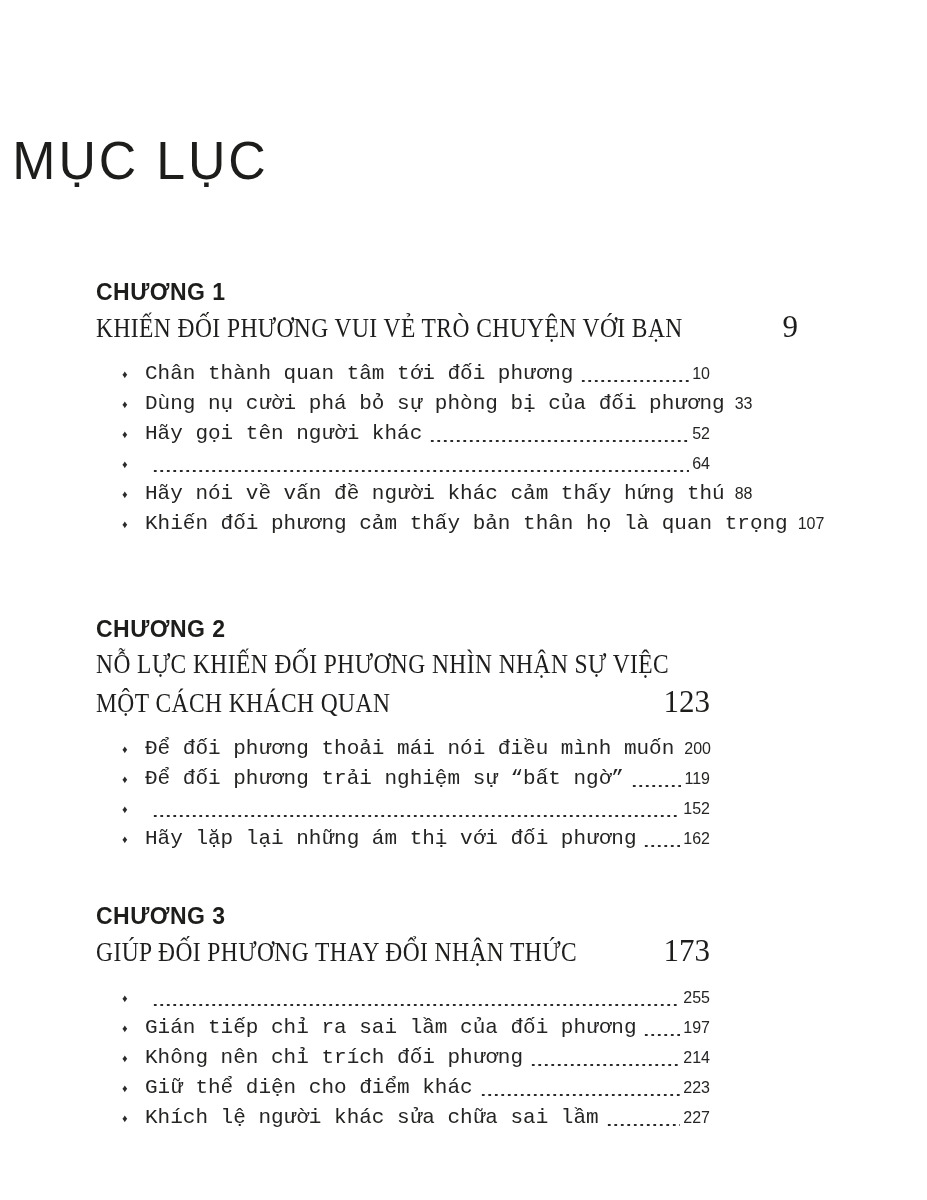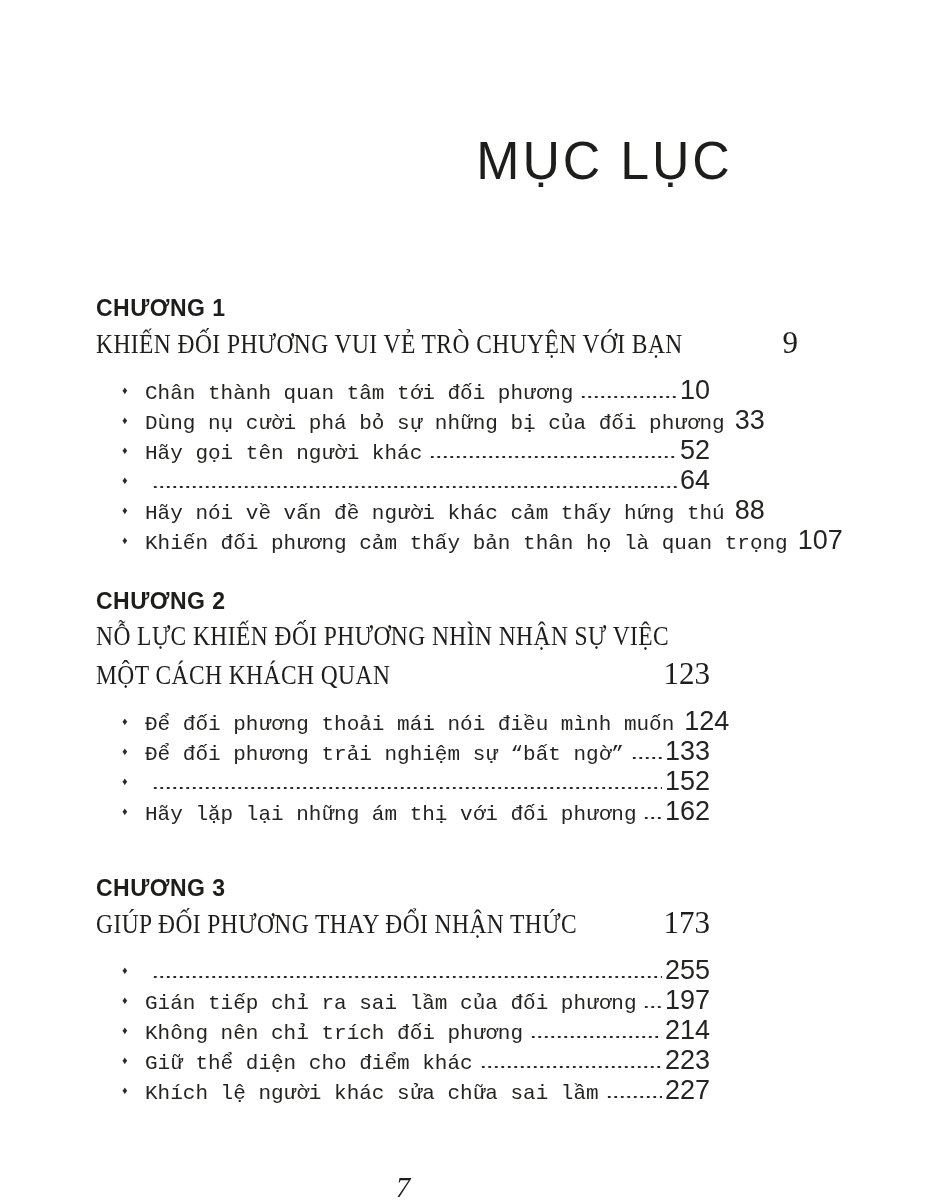--- a/index.html
+++ b/index.html
@@ -10,22 +10,23 @@
   body {
     width: 927px;
     height: 1200px;
     overflow: hidden;
     font-family: "Liberation Sans", sans-serif;
     color: #1d1d1b;
     position: relative;
   }
   .title-wrap {
     width: 738px;
-    text-align: right;
+    text-align: left;
     margin-top: 92px;
+    margin-left: 7px;
   }
   .page-title {
     display: inline-block;
     font-family: "Liberation Sans", sans-serif;
     font-weight: 400;
     font-size: 54px;
     line-height: 64px;
     letter-spacing: 3px;
     color: #1d1d1b;
     transform: scaleX(0.96);
@@ -60,22 +61,22 @@
     color: #1d1d1b;
   }
   .chapter-page {
     font-family: "Liberation Serif", serif;
     font-weight: 400;
     font-size: 31px;
     color: #1d1d1b;
     margin-left: 12px;
     flex: 0 0 auto;
   }
-  .chapter-1 { margin-top: 64px; }
-  .chapter-2 { margin-top: 30px; }
+  .chapter-1 { margin-top: 48px; }
+  .chapter-2 { margin-top: 74px; }
   .chapter-3 { margin-top: 46px; }
   ul.toc-items {
     list-style: none;
     margin: 12px 0 0 0;
     padding: 0;
   }
   li.toc-item {
     display: flex;
     align-items: baseline;
     height: 30px;
@@ -102,21 +103,21 @@
     align-self: stretch;
     margin: 0 3px 0 7px;
     background-image: radial-gradient(circle, #2a2a28 1.3px, transparent 1.45px);
     background-size: 6.5px 6px;
     background-repeat: repeat-x;
     background-position: left 0 bottom 5px;
   }
   .item-page {
     flex: 0 0 auto;
     font-family: "Liberation Sans", sans-serif;
-    font-size: 27px;
+    font-size: 16px;
     color: #242422;
   }
   .footer {
     margin-top: 66px;
     width: 614px;
     margin-left: 96px;
     display: flex;
     justify-content: center;
     align-items: center;
     height: 36px;
@@ -148,21 +149,21 @@
     </div>
     <ul class="toc-items">
       <li class="toc-item">
         <span class="bullet">♦</span>
         <span class="item-text">Chân thành quan tâm tới đối phương</span>
         <span class="leader"></span>
         <span class="item-page">10</span>
       </li>
       <li class="toc-item">
         <span class="bullet">♦</span>
-        <span class="item-text">Dùng nụ cười phá bỏ sự những bị của đối phương</span>
+        <span class="item-text">Dùng nụ cười phá bỏ sự phòng bị của đối phương</span>
         <span class="leader"></span>
         <span class="item-page">33</span>
       </li>
       <li class="toc-item">
         <span class="bullet">♦</span>
         <span class="item-text">Hãy gọi tên người khác</span>
         <span class="leader"></span>
         <span class="item-page">52</span>
       </li>
       <li class="toc-item">
@@ -192,27 +193,27 @@
     </div>
     <div class="chapter-title-row">
       <span class="chapter-title">MỘT CÁCH KHÁCH QUAN</span>
       <span class="chapter-page">123</span>
     </div>
     <ul class="toc-items">
       <li class="toc-item">
         <span class="bullet">♦</span>
         <span class="item-text">Để đối phương thoải mái nói điều mình muốn</span>
         <span class="leader"></span>
-        <span class="item-page">124</span>
+        <span class="item-page">200</span>
       </li>
       <li class="toc-item">
         <span class="bullet">♦</span>
         <span class="item-text">Để đối phương trải nghiệm sự “bất ngờ”</span>
         <span class="leader"></span>
-        <span class="item-page">133</span>
+        <span class="item-page">119</span>
       </li>
       <li class="toc-item">
         <span class="bullet">♦</span>
         <span class="leader"></span>
         <span class="item-page">152</span>
       </li>
       <li class="toc-item">
         <span class="bullet">♦</span>
         <span class="item-text">Hãy lặp lại những ám thị với đối phương</span>
         <span class="leader"></span>

